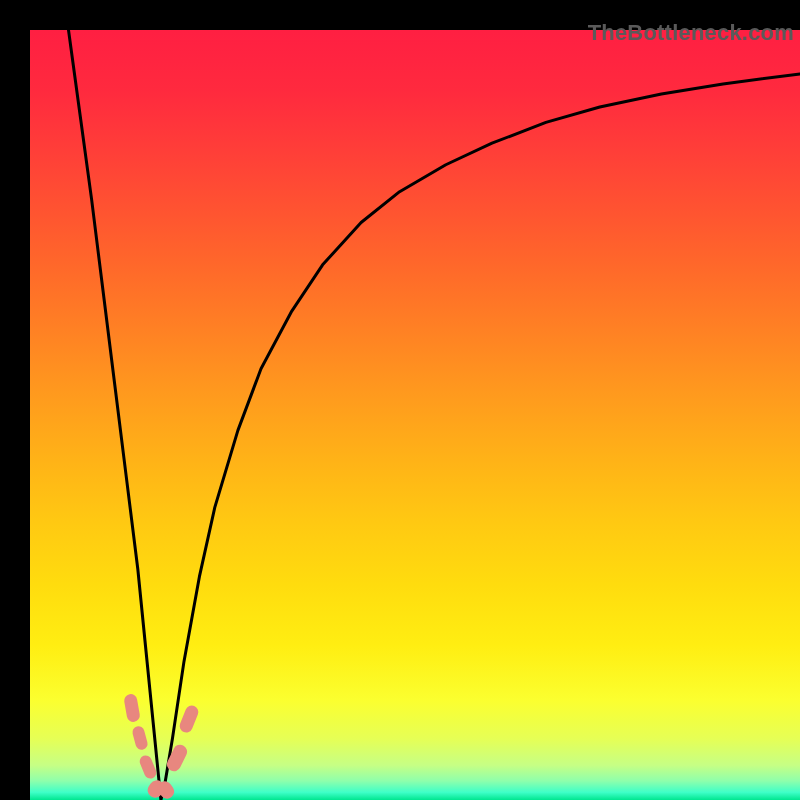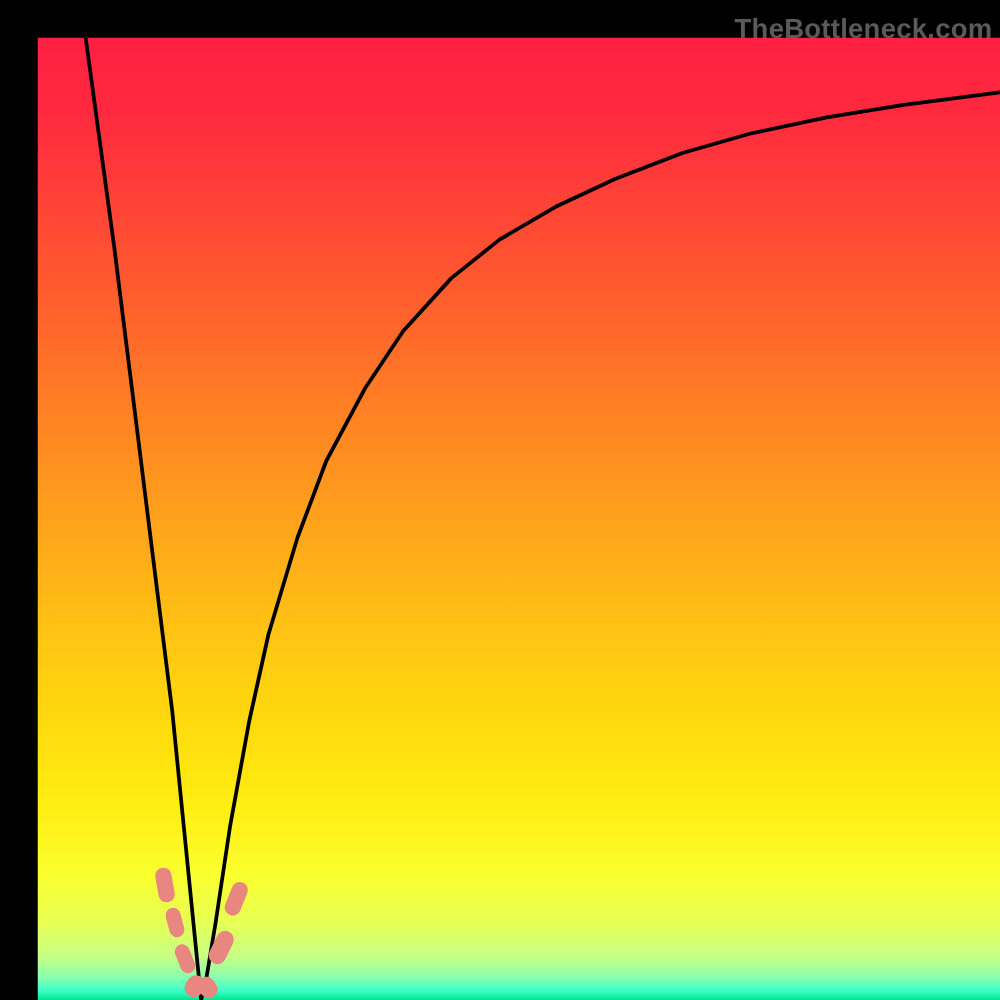--- a/index.html
+++ b/index.html
@@ -30,21 +30,21 @@
     left: 0; top: 0; right: 0; bottom: 0;
   }
   .curve {
     position: absolute;
     left: 0; top: 0;
     width: 770px;
     height: 770px;
   }
   .watermark {
     position: absolute;
-    top: 10px;
+    top: 20px;
     right: 6px;
     color: #5a5a5a;
     font-size: 22px;
     font-weight: 600;
     letter-spacing: 0.2px;
     user-select: none;
     text-align: center;
   }
   .marker {
     position: absolute;

